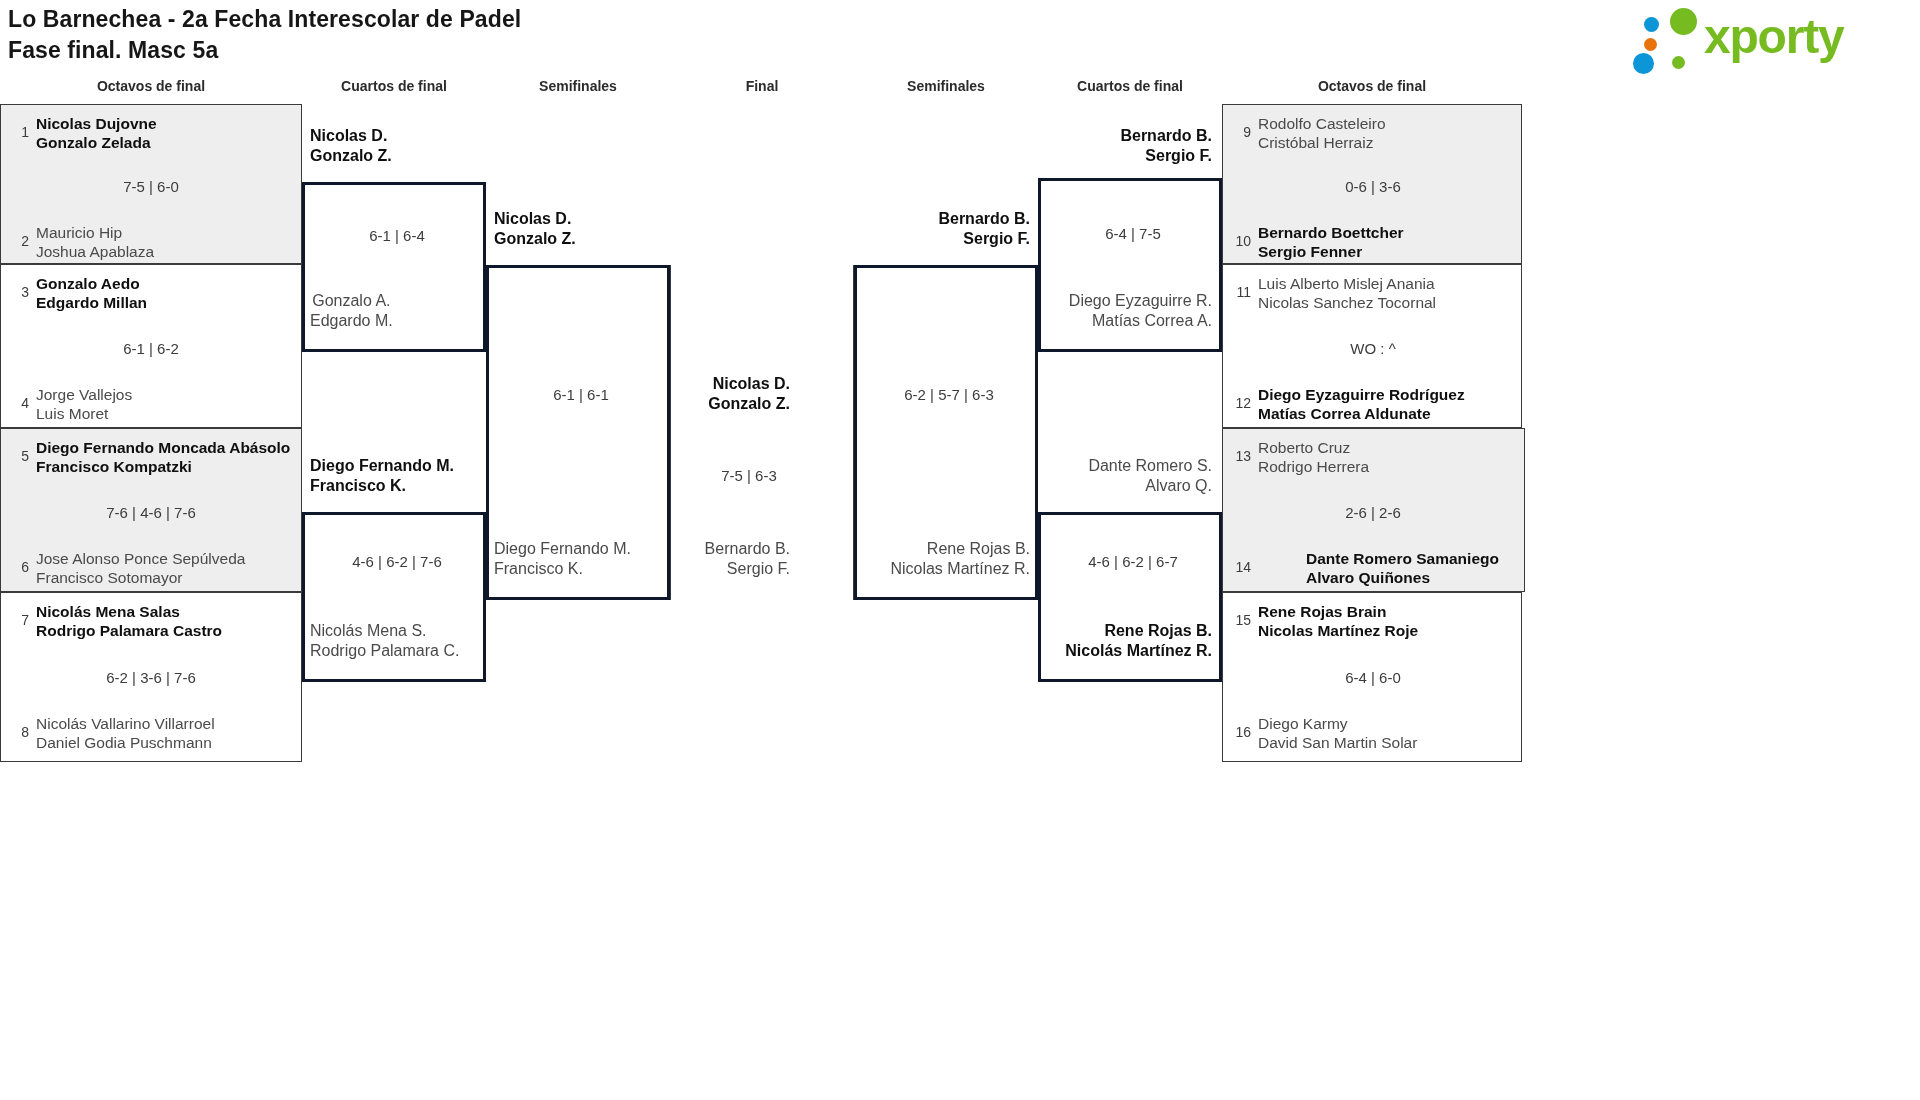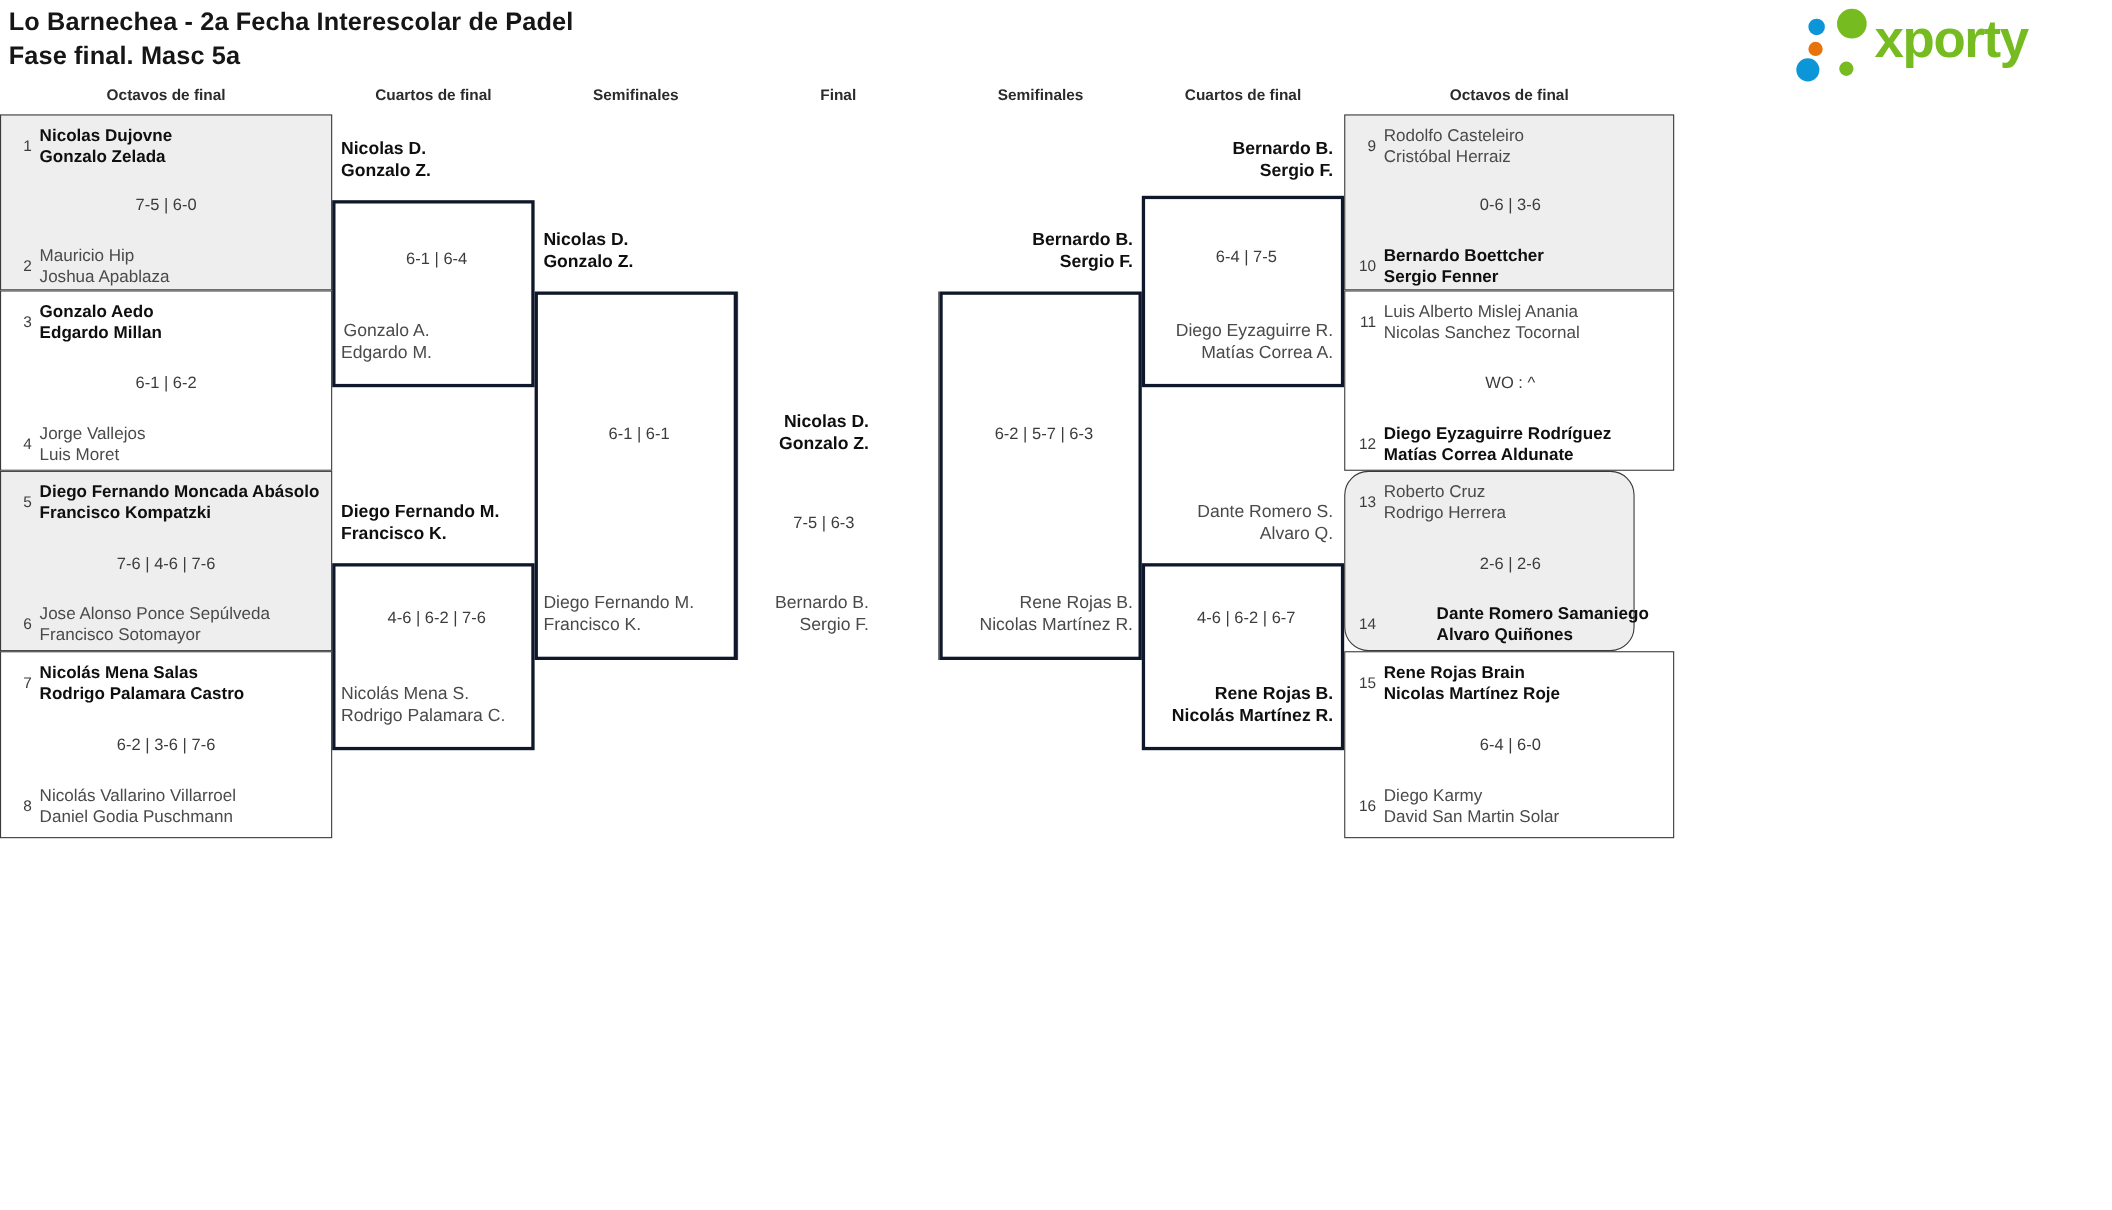--- a/index.html
+++ b/index.html
@@ -296,21 +296,21 @@
     <div class="score" style="left:35px; top:75px; width:230px;">WO : ^</div>
     <div class="team win" style="left:6px; top:120px;">
       <span class="seed">12</span>
       <span class="names">
         <span>Diego Eyzaguirre Rodríguez</span>
         <span>Matías Correa Aldunate</span>
       </span>
     </div>
   </div>
 
-  <div class="box o-box shaded" style="left:1222px; top:428px; width:264px; height:164px;border-radius:22px;">
+  <div class="box o-box shaded" style="left:1222px; top:428px; width:303px; height:164px;">
     <div class="team lose" style="left:6px; top:9px;">
       <span class="seed">13</span>
       <span class="names">
         <span>Roberto Cruz</span>
         <span>Rodrigo Herrera</span>
       </span>
     </div>
     <div class="score" style="left:35px; top:75px; width:230px;">2-6 | 2-6</div>
     <div class="team win" style="left:6px; top:120px;gap:48px;">
       <span class="seed">14</span>

